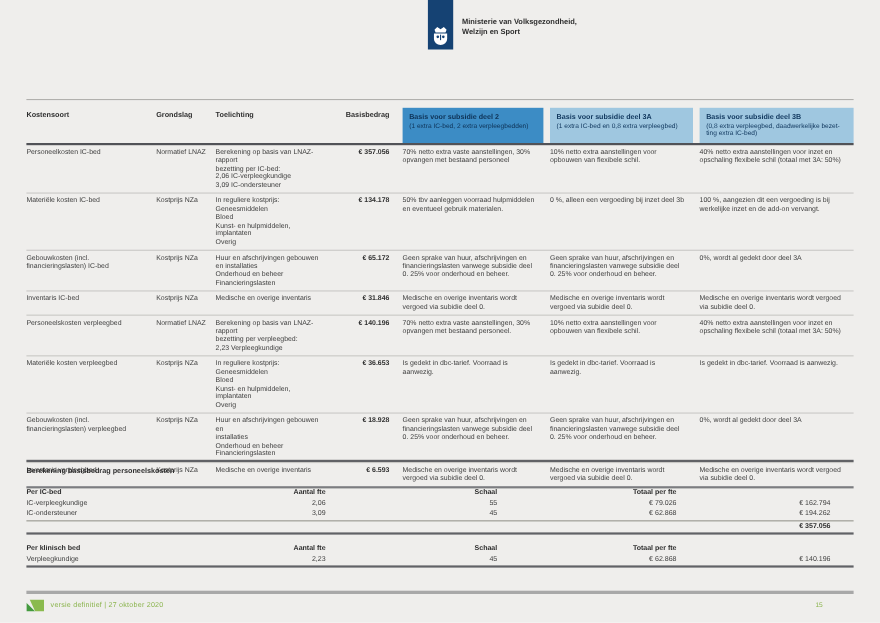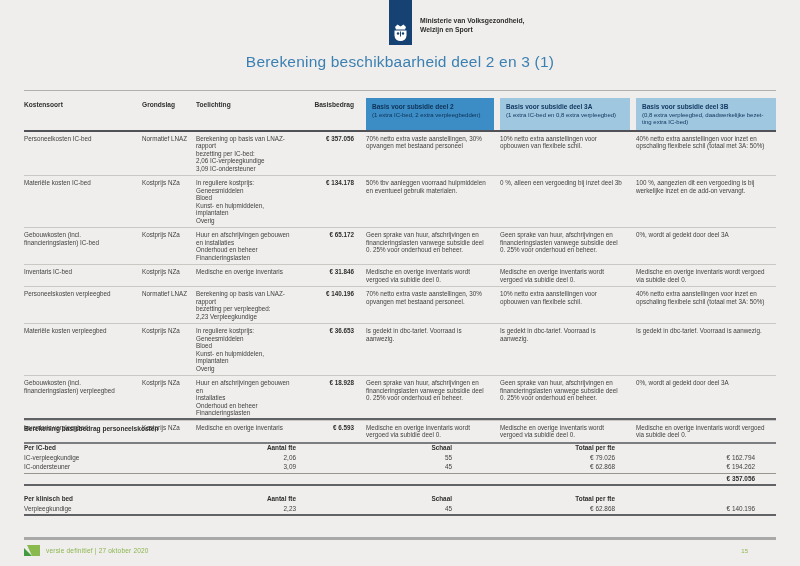--- a/index.html
+++ b/index.html
@@ -63,21 +63,20 @@
         <circle cx="11" cy="9.5" r="1.2" fill="#154273"></circle>
         <rect x="8" y="7.5" width="1" height="5" fill="#154273"></rect>
       </svg>
     </div>
     <div class="ministry">
       <div>Ministerie van Volksgezondheid,</div>
       <div>Welzijn en Sport</div>
     </div>
   </div>
 
-  <div class="page-title">Berekening beschikbaarheid deel 2 en 3  (1)</div>
 
   <section class="main-table">
     <div class="trow thead">
       <div class="hcell c1">Kostensoort</div>
       <div class="hcell c2">Grondslag</div>
       <div class="hcell c3">Toelichting</div>
       <div class="hcell c4">Basisbedrag</div>
       <div class="bluebox box-dark c5">
         <div class="bb-title">Basis voor subsidie deel 2</div>
         <div class="bb-sub">(1 extra IC-bed, 2 extra verpleegbedden)</div>

